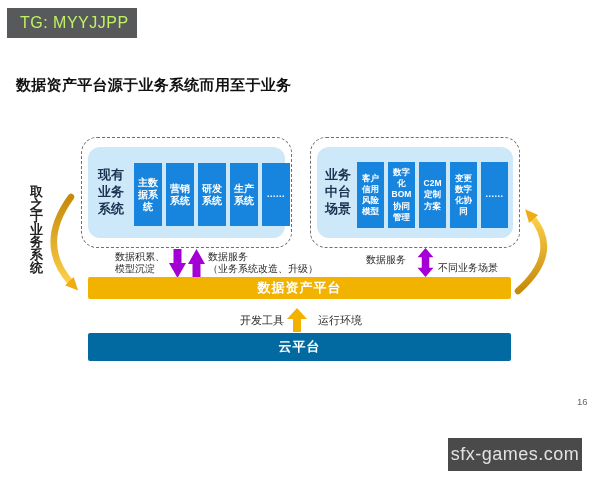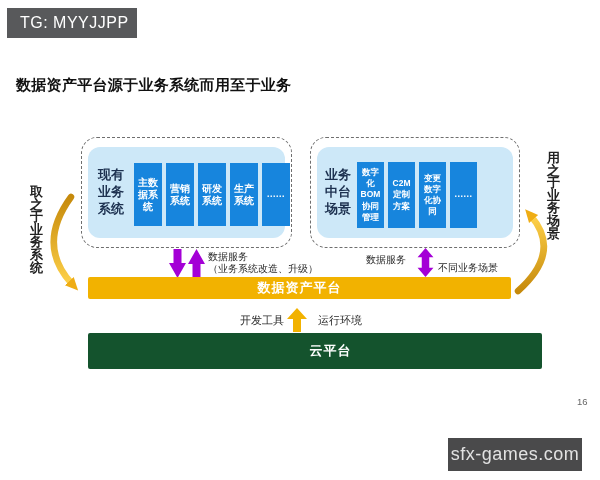--- a/index.html
+++ b/index.html
@@ -4,21 +4,21 @@
 <style>
   html,body{margin:0;padding:0;background:#fff;}
   #stage{
     position:relative;width:600px;height:480px;background:#ffffff;
     font-family:"Liberation Sans","DejaVu Sans",sans-serif;overflow:hidden;
   }
   .abs{position:absolute;}
   
   .banner{left:7px;top:8px;width:130px;height:30px;background:#58595B;
     display:flex;align-items:center;padding-left:13px;box-sizing:border-box;}
-  .banner span{color:#ffffff;font-size:16px;letter-spacing:.5px;}
+  .banner span{color:#bef264;font-size:16px;letter-spacing:.5px;}
   
   .title{left:16px;top:76px;font-size:15px;font-weight:bold;color:#111;letter-spacing:.3px;}
   
   .vlabel{width:17px;font-size:13px;font-weight:bold;color:#222;
     word-break:break-all;line-height:12.6px;text-align:center;}
   .vlabel-left{left:28px;top:150px;margin-top:36px;}
   .vlabel-right{left:545px;top:152px;}
   
   .group{border:1.6px dashed #6f6f6f;border-radius:16px;box-sizing:border-box;}
   .group-left{left:81px;top:137px;width:211px;height:111px;}
@@ -43,21 +43,21 @@
   .note-3{left:366px;top:254px;}
   .note-4{left:438px;top:262px;}
   .parrow{width:17px;height:29px;}
   .parrow-down{left:169px;top:249px;}
   .parrow-up{left:188px;top:249px;}
   .parrow-double{left:417px;top:248px;}
   
   .bar{left:88px;width:423px;border-radius:2px;display:flex;align-items:center;justify-content:center;
     color:#fff;font-size:13px;font-weight:bold;letter-spacing:1px;}
   .bar-platform{top:277px;height:22px;background:#F2B200;}
-  .bar-cloud{top:333px;height:36px;background:#14532d;padding-left:31px;}
+  .bar-cloud{top:333px;height:28px;background:#0369a1;}
   
   .mid{font-size:11px;color:#2b2b2b;}
   .mid-left{left:240px;top:313px;}
   .mid-right{left:318px;top:313px;}
   .gold-up{left:287px;top:308px;width:20px;height:24px;}
   
   .overlay{left:0;top:0;width:600px;height:480px;pointer-events:none;}
   
   .pagenum{left:577px;top:396px;font-size:9.5px;color:#666;}
   .watermark{left:448px;top:438px;width:134px;height:33px;background:#4A4A4B;
@@ -69,21 +69,20 @@
 
 <div id="stage">
 
   <div class="abs banner">
     <span>TG: MYYJJPP</span>
   </div>
 
   <div class="abs title">数据资产平台源于业务系统而用至于业务</div>
 
   <div class="abs vlabel vlabel-left">取之于业务系统</div>
-  <div class="abs vlabel vlabel-right">用之于业务场景</div>
 
   <div class="abs group group-left">
     <div class="panel">
       <div class="group-label">现有
 业务
 系统</div>
       <div class="cols">
         <div class="col">主数
 据系
 统</div>
@@ -97,37 +96,43 @@
       </div>
     </div>
   </div>
 
   <div class="abs group group-right">
     <div class="panel">
       <div class="group-label">业务
 中台
 场景</div>
       <div class="cols">
+        <div class="col">客户
+信用
+风险
+模型</div>
         <div class="col">数字
 化
 BOM
 协同
 管理</div>
         <div class="col">C2M
 定制
 方案</div>
         <div class="col">变更
 数字
 化协
 同</div>
         <div class="col dots">......</div>
       </div>
     </div>
   </div>
 
+  <div class="abs note note-1">数据积累、
+模型沉淀</div>
   <svg class="abs parrow parrow-down" viewBox="0 0 17 29">
     <polygon points="4.5,0 12.5,0 12.5,14 17,14 8.5,29 0,14 4.5,14" fill="#A400D6"></polygon>
   </svg>
   <svg class="abs parrow parrow-up" viewBox="0 0 17 29">
     <polygon points="8.5,0 17,15 12.5,15 12.5,29 4.5,29 4.5,15 0,15" fill="#A400D6"></polygon>
   </svg>
   <div class="abs note note-2">数据服务
 （业务系统改造、升级）</div>
 
   <div class="abs note note-3">数据服务</div>

